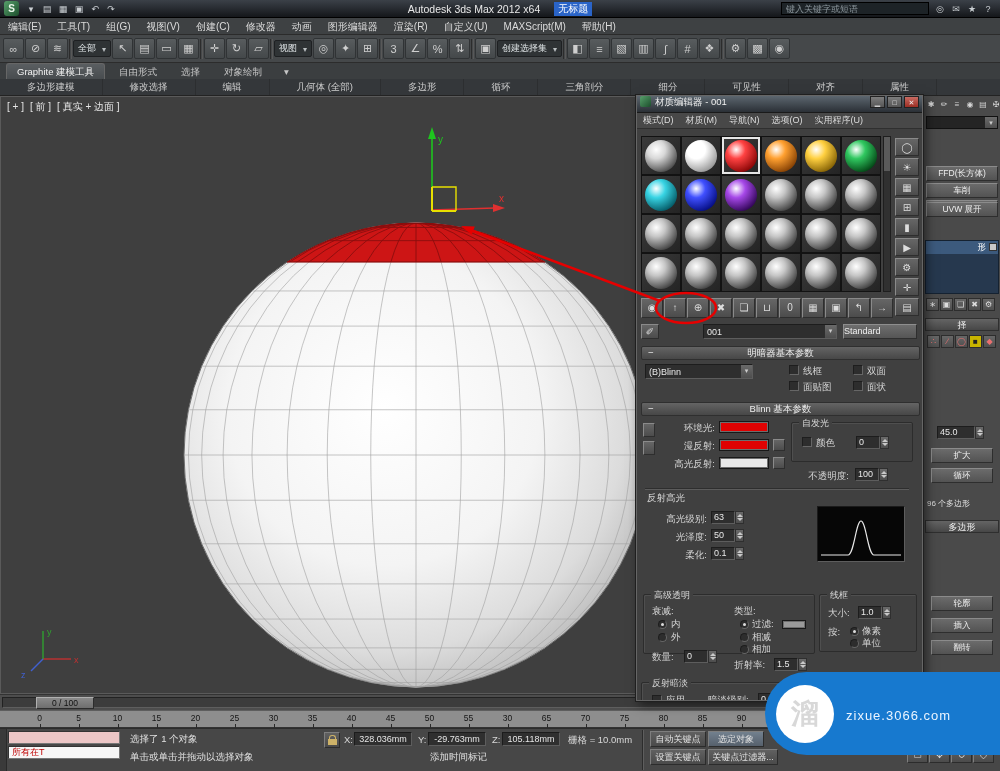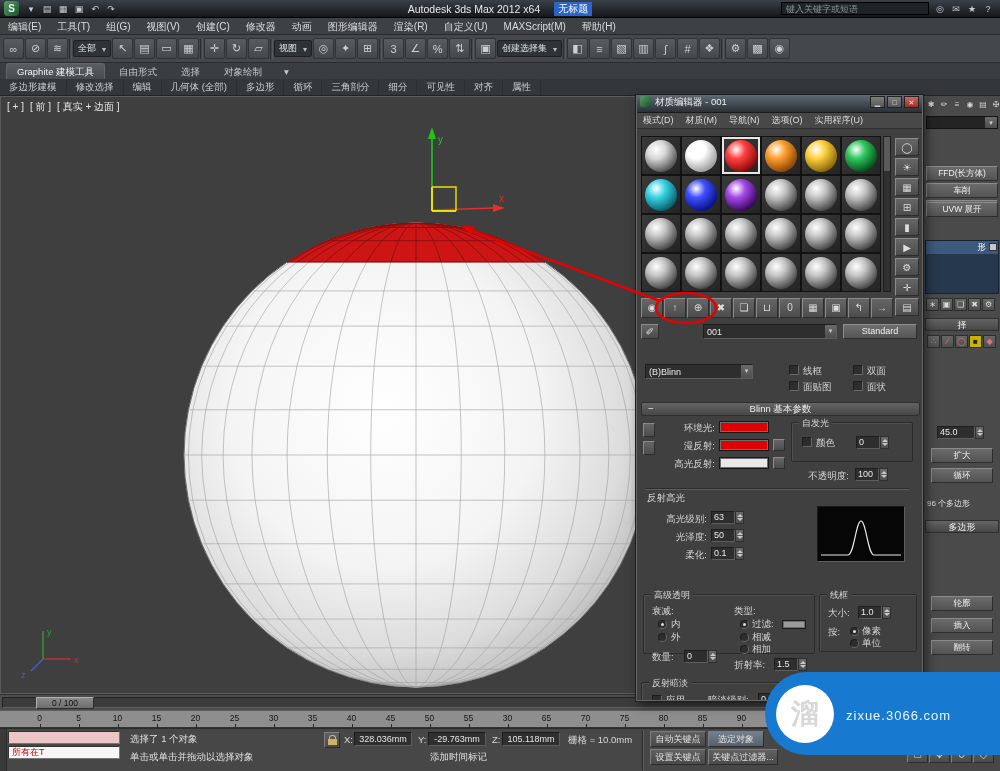--- a/index.html
+++ b/index.html
@@ -27,21 +27,21 @@
 .tbtn .ddarrow{display:none}
 .tbtn.dropdown{width:auto;height:17px;padding:0 4px;font-size:9px;background:#2f3335;border:1px solid #1e2022;color:#dfe4e6}
 .tbtn.dropdown .ddarrow{display:inline-block}
 .ddarrow::after{content:"▾";font-size:8px;margin-left:6px;color:#b8bdbf}
 .tbtn.sep{width:3px;height:20px;background:none;border:none;border-left:1px solid #2c2c2c;border-right:1px solid #585858;border-radius:0}
 
 #ribbontabs{left:0;top:63px;width:1000px;height:16px;background:#3b3e40;display:flex;align-items:flex-end;padding-left:6px;gap:2px}
 .rtab{padding:1px 10px;font-size:9.5px;color:#c6c6c6;line-height:13px}
 .rtab.active{background:linear-gradient(#5a5e61,#484c4f);border:1px solid #666;border-bottom:none;border-radius:3px 3px 0 0;color:#f2f2f2}
 #ribbonpanels{left:0;top:79px;width:1000px;height:17px;background:#34373a;border-bottom:1px solid #232323;display:flex;align-items:center}
-.rpanel{padding:0 9px;font-size:9.5px;color:#cdcdcd;border-right:1px solid #2c2e30;line-height:16px}
+.rpanel{padding:0 27px;font-size:9.5px;color:#cdcdcd;border-right:1px solid #2c2e30;line-height:16px}
 
 #viewport{left:0;top:96px;width:922px;height:598px;background:#3f3f3f;border:1px solid #5a5a5a}
 #vplabel{position:absolute;left:6px;top:3px;font-size:10px;color:#e6e6e6;z-index:5}
 #vplabel span{margin-right:6px}
 
 #cpanel{left:922px;top:96px;width:78px;height:632px;background:#4a4a4a;border-left:1px solid #2b2b2b;z-index:10}
 .cptab{width:12px;height:13px;font-size:8px;color:#d5d5d5;text-align:center;line-height:13px}
 .cp-btn{position:absolute;left:3px;width:72px;height:15px;background:linear-gradient(#6b6b6b,#535353);border:1px solid #2e2e2e;border-top-color:#8b8b8b;border-left-color:#8b8b8b;color:#efefef;font-size:8.5px;text-align:center;line-height:13px;overflow:hidden;white-space:nowrap}
 .cp-dd{position:absolute;left:3px;top:20px;width:72px;height:13px;background:#242424;border:1px solid #111;display:flex}
 .cp-dd .sp{flex:1}
@@ -93,21 +93,21 @@
 #vscroll{position:absolute;left:246px;top:40px;width:8px;height:156px;background:#303030;border:1px solid #1e1e1e}
 #vscroll .thumb{width:100%;height:34px;background:#5a5a5a}
 #vtools{position:absolute;left:258px;top:42px;width:26px;display:flex;flex-direction:column;gap:2px}
 .mbtn{width:24px;height:18px;font-size:10px;color:#ddd;text-align:center;line-height:17px;background:linear-gradient(#666,#4c4c4c);border:1px solid #2e2e2e;border-top-color:#8a8a8a;border-left-color:#8a8a8a}
 #htools{position:absolute;left:4px;top:202px;display:flex;gap:1px}
 #htools .mbtn{width:22px;height:20px}
 .combo{background:#2e2e2e;border:1px solid #5d5d5d;border-top-color:#1d1d1d;border-left-color:#1d1d1d;color:#e8e8e8;font-size:9px;display:flex;align-items:center}
 .combo .cval{flex:1;padding:0 3px;line-height:12px}
 .combo .carr{width:12px;align-self:stretch;background:linear-gradient(#6a6a6a,#4e4e4e);border-left:1px solid #2f2f2f;text-align:center}
 .combo .carr::after{content:"▾";font-size:7px;color:#ccc}
-.mebtn{background:linear-gradient(#6e6e6e,#555);border:1px solid #2e2e2e;border-top-color:#8e8e8e;border-left-color:#8e8e8e;color:#f0f0f0;font-size:9px;text-align:center}
+.mebtn{background:linear-gradient(#6e6e6e,#555);border:1px solid #2e2e2e;border-top-color:#8e8e8e;border-left-color:#8e8e8e;color:#f0f0f0;font-size:9px;}
 .rhead{position:absolute;left:4px;width:279px;height:14px;background:linear-gradient(#646464,#474747);border:1px solid #2f2f2f;border-radius:2px;text-align:center;font-size:9.5px;line-height:12px;color:#eee}
 .rhead::before{content:"−";position:absolute;left:6px;top:0}
 .lbl{position:absolute;font-size:9.5px;color:#d4d4d4;white-space:nowrap}
 .lbl.r{text-align:right}
 .sw{position:absolute;border:1px solid #181818;box-shadow:inset 0 0 0 1px #6e6e6e}
 .spin{position:absolute;display:flex;height:13px}
 .spin .val{min-width:24px;background:#2e2e2e;border:1px solid #5d5d5d;border-top-color:#1d1d1d;border-left-color:#1d1d1d;font-size:9px;line-height:11px;padding:0 2px;color:#e8e8e8}
 .ar{position:relative;width:9px;height:13px;background:linear-gradient(#6a6a6a,#4e4e4e);border:1px solid #2f2f2f}
 .ar::before{content:"";position:absolute;left:1px;top:2px;border:3px solid transparent;border-bottom:3px solid #c9c9c9;border-top:none}
 .ar::after{content:"";position:absolute;left:1px;bottom:2px;border:3px solid transparent;border-top:3px solid #c9c9c9;border-bottom:none}
@@ -729,20 +729,21 @@
         <span class="mbtn">↰</span>
         <span class="mbtn">→</span>
       </div>
     <span class="mbtn a" style="left:4px;top:228px;width:18px;height:15px;line-height:14px">✐</span>
     <div class="combo a" style="left:66px;top:228px;width:134px;height:15px">
       <span class="cval">001</span>
         <span class="carr"></span>
     </div>
     <span class="mebtn a" style="left:206px;top:228px;width:74px;height:15px;line-height:13px">Standard</span>
 
+    <div class="rhead" style="top:250px">明暗器基本参数</div>
     <div class="combo a" style="left:8px;top:268px;width:108px;height:15px">
       <span class="cval">(B)Blinn</span>
         <span class="carr"></span>
     </div>
     <span class="cb" style="left:152px;top:269px"></span>
     <span class="lbl" style="left:166px;top:269px">线框</span>
     <span class="cb" style="left:216px;top:269px"></span>
     <span class="lbl" style="left:230px;top:269px">双面</span>
     <span class="cb" style="left:152px;top:285px"></span>
     <span class="lbl" style="left:166px;top:285px">面贴图</span>

